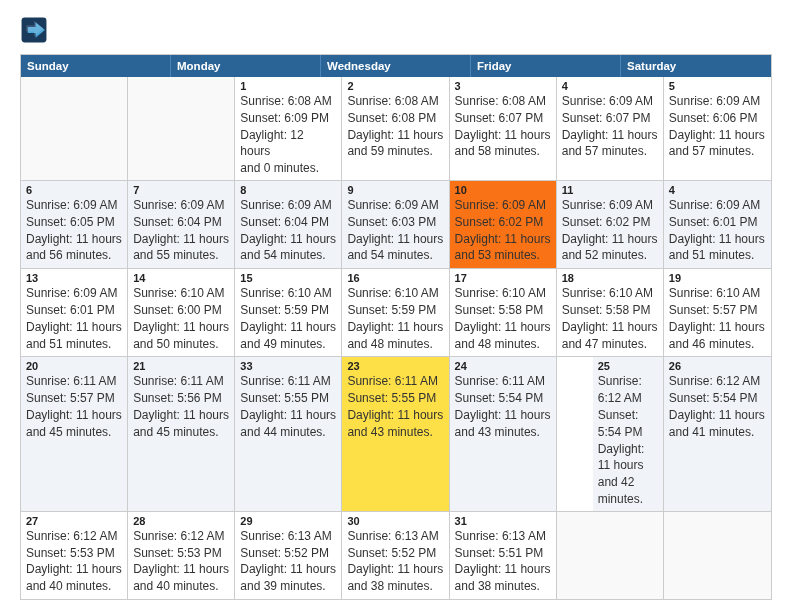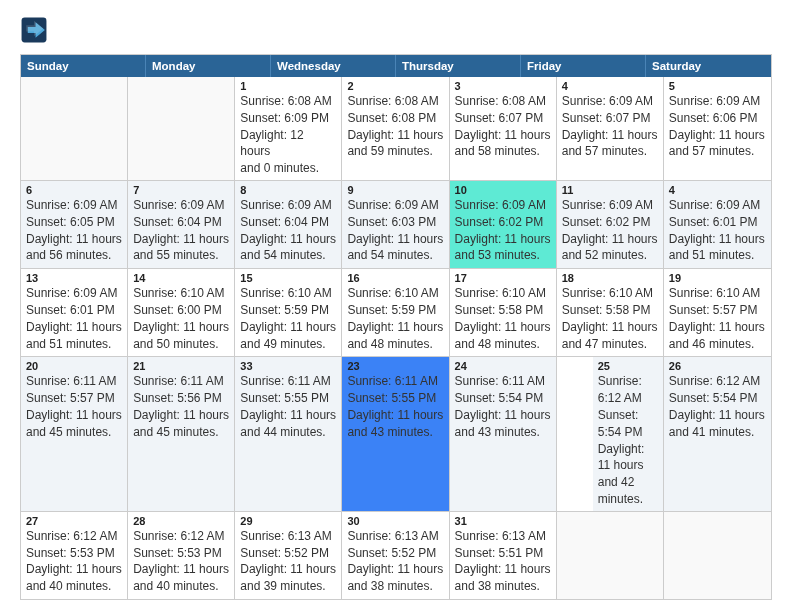--- a/index.html
+++ b/index.html
@@ -53,21 +53,21 @@
       margin-top: 2px;
     }
     .calendar {
       flex: 1;
       display: flex;
       flex-direction: column;
       border: 1px solid #ccc;
     }
     .cal-header {
       display: grid;
-      grid-template-columns: repeat(6, 1fr);
+      grid-template-columns: repeat(5, 1fr);
       background: #2a6496;
     }
     .cal-header-cell {
       color: #fff;
       font-size: 11.5px;
       font-weight: bold;
       padding: 5px 6px;
       border-right: 1px solid #4a84b6;
     }
     .cal-header-cell:last-child { border-right: none; }
@@ -128,21 +128,20 @@
       <div class="month-title"></div>
       <div class="location"></div>
     </div>
   </div>
 
   <div class="calendar">
     <div class="cal-header">
     <div class="cal-header-cell">Sunday</div>
         <div class="cal-header-cell">Monday</div>
         <div class="cal-header-cell">Wednesday</div>
-        <div class="cal-header-cell">Thursday</div>
         <div class="cal-header-cell">Friday</div>
         <div class="cal-header-cell">Saturday</div>
       </div>
     <div class="cal-body">
     <div class="cal-row">
           <div class="cal-cell empty"></div>
           <div class="cal-cell empty"></div>
           <div class="cal-cell"><span class="day-num">1</span><span class="cell-text" style="white-space: pre-line;">Sunrise: 6:08 AM
 Sunset: 6:09 PM
 Daylight: 12 hours
@@ -174,21 +173,21 @@
 Daylight: 11 hours
 and 55 minutes.</span></div>
           <div class="cal-cell alt-row" style="background: rgb(240, 244, 248);"><span class="day-num">8</span><span class="cell-text" style="white-space: pre-line;">Sunrise: 6:09 AM
 Sunset: 6:04 PM
 Daylight: 11 hours
 and 54 minutes.</span></div>
           <div class="cal-cell alt-row" style="background: rgb(240, 244, 248);"><span class="day-num">9</span><span class="cell-text" style="white-space: pre-line;">Sunrise: 6:09 AM
 Sunset: 6:03 PM
 Daylight: 11 hours
 and 54 minutes.</span></div>
-          <div class="cal-cell alt-row" style="background: #5eead4;"><span class="day-num">10</span><span class="cell-text" style="white-space: pre-line;">Sunrise: 6:09 AM
+          <div class="cal-cell alt-row" style="background: #f97316;"><span class="day-num">10</span><span class="cell-text" style="white-space: pre-line;">Sunrise: 6:09 AM
 Sunset: 6:02 PM
 Daylight: 11 hours
 and 53 minutes.</span></div>
           <div class="cal-cell alt-row" style="background: rgb(240, 244, 248);"><span class="day-num">11</span><span class="cell-text" style="white-space: pre-line;">Sunrise: 6:09 AM
 Sunset: 6:02 PM
 Daylight: 11 hours
 and 52 minutes.</span></div>
           <div class="cal-cell alt-row" style="background: rgb(240, 244, 248);"><span class="day-num">4</span><span class="cell-text" style="white-space: pre-line;">Sunrise: 6:09 AM
 Sunset: 6:01 PM
 Daylight: 11 hours
@@ -230,21 +229,21 @@
 Daylight: 11 hours
 and 45 minutes.</span></div>
           <div class="cal-cell alt-row" style="background: rgb(240, 244, 248);"><span class="day-num">21</span><span class="cell-text" style="white-space: pre-line;">Sunrise: 6:11 AM
 Sunset: 5:56 PM
 Daylight: 11 hours
 and 45 minutes.</span></div>
           <div class="cal-cell alt-row" style="background: rgb(240, 244, 248);"><span class="day-num">33</span><span class="cell-text" style="white-space: pre-line;">Sunrise: 6:11 AM
 Sunset: 5:55 PM
 Daylight: 11 hours
 and 44 minutes.</span></div>
-          <div class="cal-cell alt-row" style="background: #3b82f6;"><span class="day-num">23</span><span class="cell-text" style="white-space: pre-line;">Sunrise: 6:11 AM
+          <div class="cal-cell alt-row" style="background: #fde047;"><span class="day-num">23</span><span class="cell-text" style="white-space: pre-line;">Sunrise: 6:11 AM
 Sunset: 5:55 PM
 Daylight: 11 hours
 and 43 minutes.</span></div>
           <div class="cal-cell alt-row" style="background: rgb(240, 244, 248);"><span class="day-num">24</span><span class="cell-text" style="white-space: pre-line;">Sunrise: 6:11 AM
 Sunset: 5:54 PM
 Daylight: 11 hours
 and 43 minutes.</span></div>
           <div class="cal-cell alt-row" style="background: rgb(240, 244, 248); margin-left: 36px;"><span class="day-num">25</span><span class="cell-text" style="white-space: pre-line;">Sunrise: 6:12 AM
 Sunset: 5:54 PM
 Daylight: 11 hours

